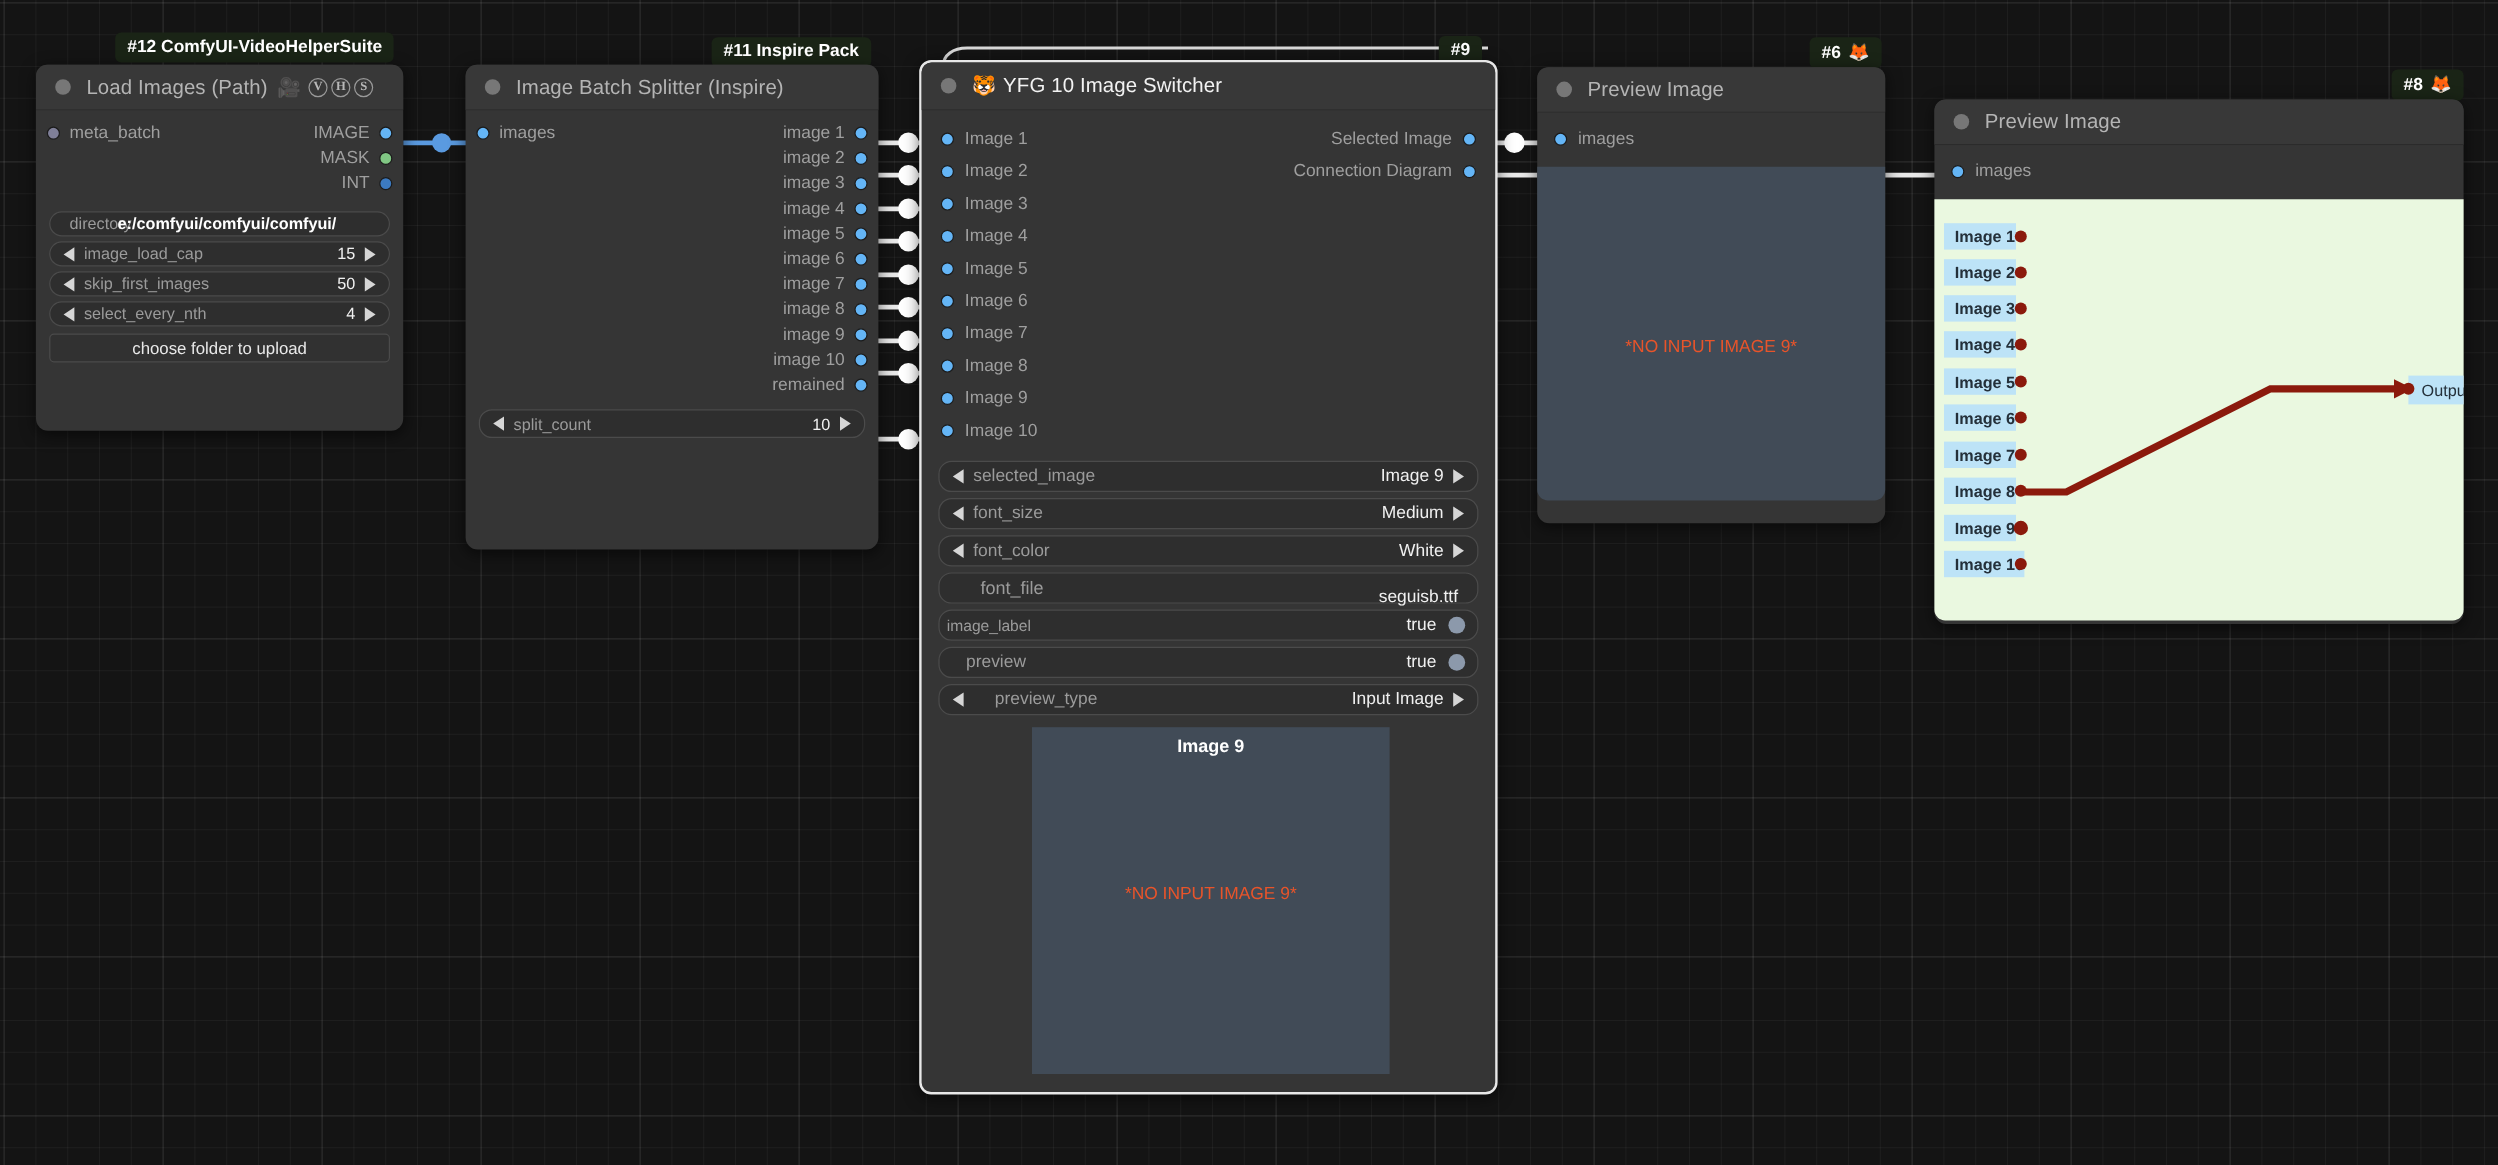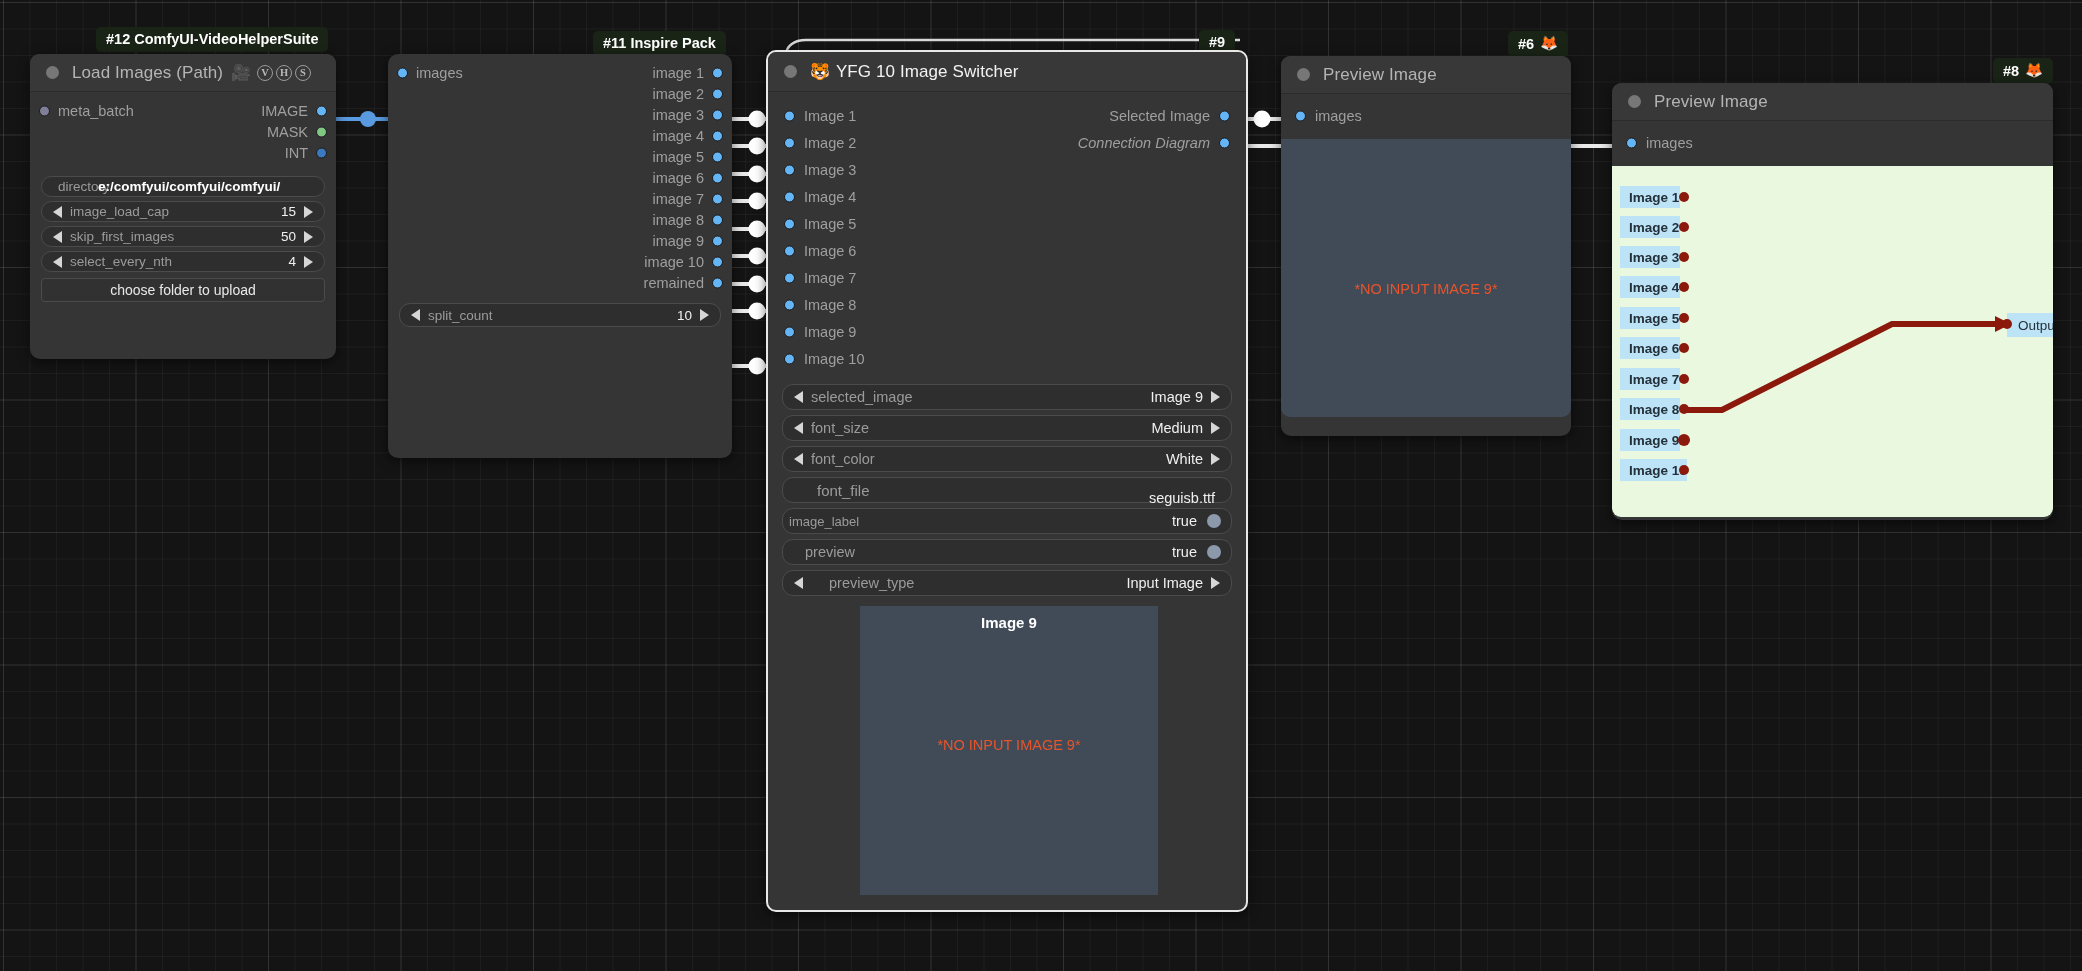--- a/index.html
+++ b/index.html
@@ -270,20 +270,24 @@
       <div class="widget square" style="margin-top:6px; height:24px;">
         <div class="w-center">choose folder to upload</div>
       </div>
     </div>
   </div>
 
   <div class="node-badge" style="left:593px; top:31px;">
     <span>#11 Inspire Pack</span>
   </div>
   <div class="node" style="left:388px; top:54px; width:344px; height:404px;">
+    <div class="node-header">
+      <div class="collapse-dot"></div>
+      <div class="node-title">Image Batch Splitter (Inspire)</div>
+    </div>
     <div class="node-body">
       <div style="height:8px;"></div>
       <div class="slot-row">
         <div class="slot-dot in c-image"></div>
         <div class="slot-label in">images</div>
         <div class="slot-dot out c-image"></div>
         <div class="slot-label out">image 1</div>
       </div>
       <div class="slot-row">
         <div class="slot-dot out c-image"></div>
@@ -349,21 +353,21 @@
       <div class="slot-row" style="height:27px;">
         <div class="slot-dot in c-image" style="left:16px;"></div>
         <div class="slot-label in" style="left:36px;">Image 1</div>
         <div class="slot-dot out c-image" style="right:16px;"></div>
         <div class="slot-label out" style="right:36px;">Selected Image</div>
       </div>
       <div class="slot-row" style="height:27px;">
         <div class="slot-dot in c-image" style="left:16px;"></div>
         <div class="slot-label in" style="left:36px;">Image 2</div>
         <div class="slot-dot out c-image" style="right:16px;"></div>
-        <div class="slot-label out" style="right:36px;font-style:italic;">Connection Diagram</div>
+        <div class="slot-label out" style="right:36px;">Connection Diagram</div>
       </div>
       <div class="slot-row" style="height:27px;">
         <div class="slot-dot in c-image" style="left:16px;"></div>
         <div class="slot-label in" style="left:36px;">Image 3</div>
       </div>
       <div class="slot-row" style="height:27px;">
         <div class="slot-dot in c-image" style="left:16px;"></div>
         <div class="slot-label in" style="left:36px;">Image 4</div>
       </div>
       <div class="slot-row" style="height:27px;">

